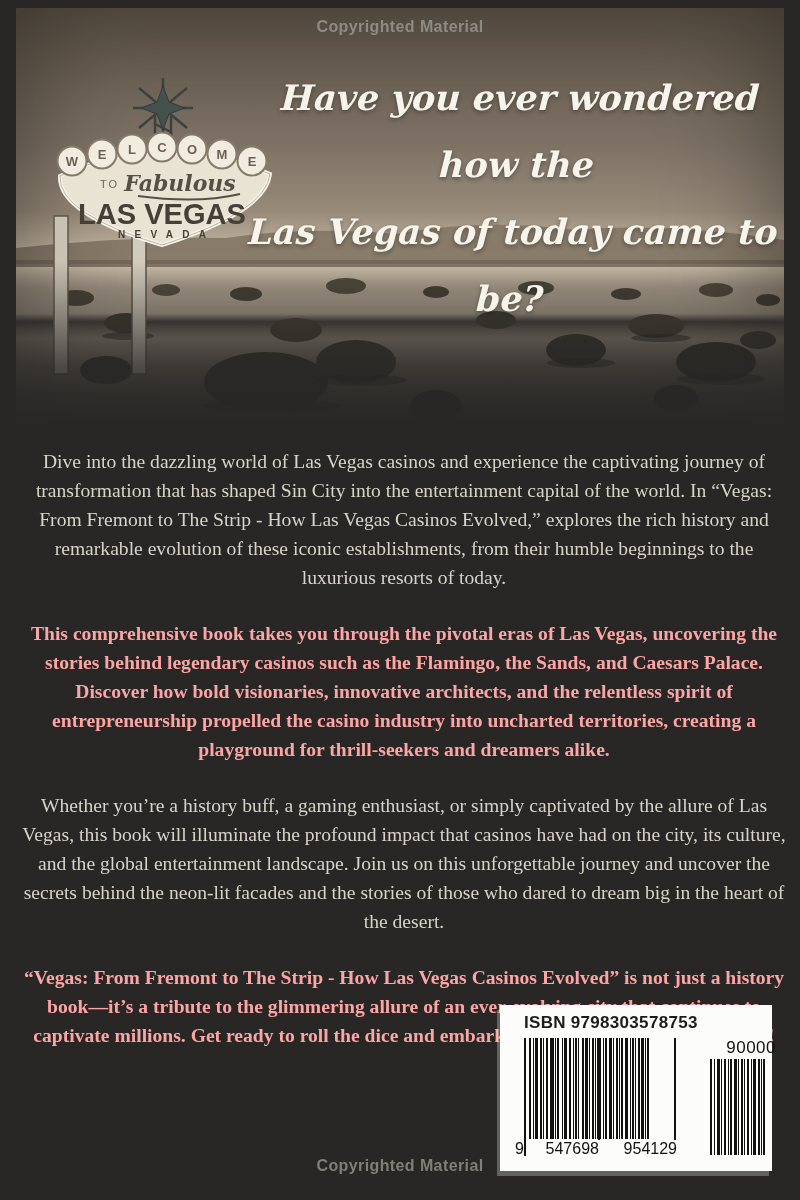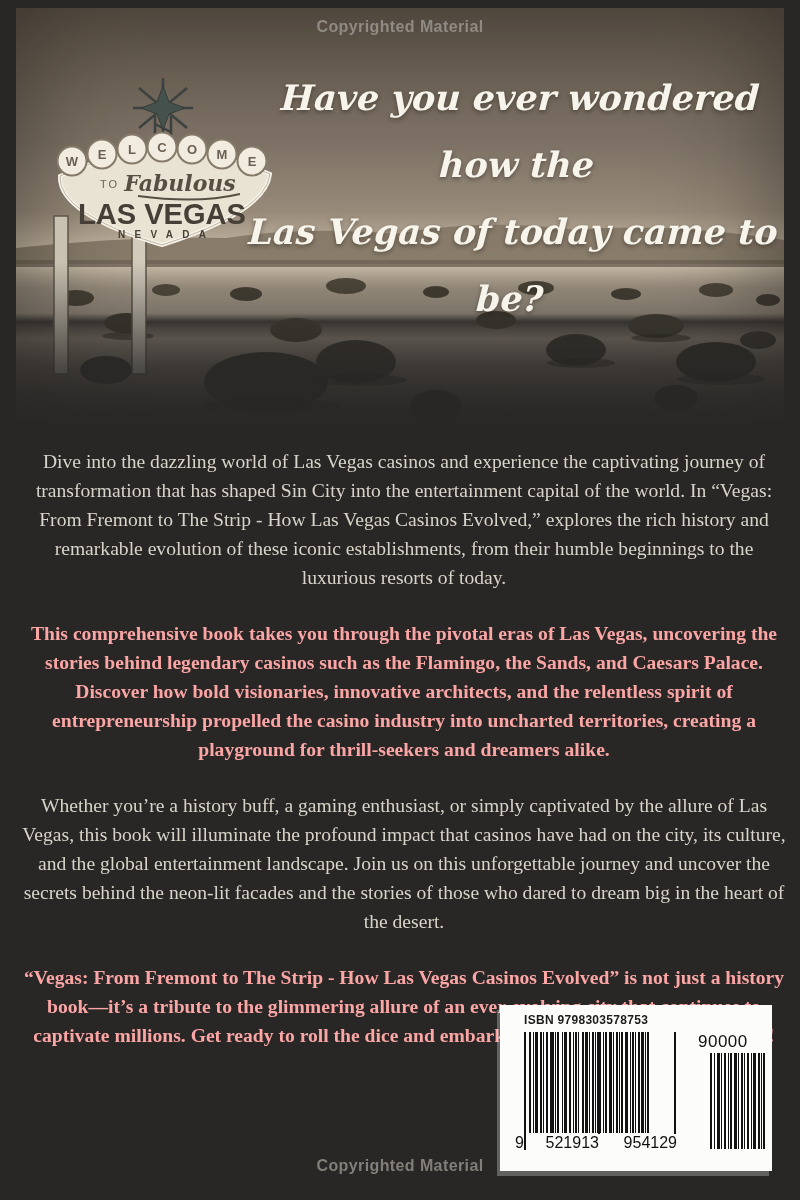--- a/index.html
+++ b/index.html
@@ -55,35 +55,35 @@
   .blurb p{margin:0 0 27px 8px;}
   .blurb p.emph{font-weight:bold;color:#fca5a5;}
   
   .barcode-box{
     position:absolute;left:500px;top:1005px;width:272px;height:166px;
     background:#fcfcfa;box-sizing:border-box;padding:8px 10px 6px 14px;
     box-shadow:-3px 5px 0 rgba(250,250,248,.28);z-index:9;
   }
   .isbn-label{
     font-family:"Liberation Sans", sans-serif;font-weight:bold;
-    font-size:12px;color:#1c1c1c;letter-spacing:.3px;margin:0 0 5px 10px;
+    font-size:17px;color:#1c1c1c;letter-spacing:.3px;margin:0 0 5px 10px;
   }
   .bars-row{display:flex;align-items:flex-start;}
   .main-barcode{position:relative;width:152px;height:120px;margin-left:10px;flex:none;}
   .bars{position:absolute;left:5px;right:5px;top:0;height:101px;display:flex;overflow:hidden;}
   .bars .bar{height:100%;background:#121212;flex:none;}
   .guard{position:absolute;top:0;width:2px;height:118px;background:#121212;}
   .g1{left:0;} .g2{left:74px;} .g3{right:0;}
   .main-digits{
     position:absolute;bottom:0;left:-9px;right:-4px;display:flex;
     justify-content:space-between;align-items:flex-end;
     font-family:"Liberation Sans", sans-serif;font-size:16px;color:#111;
   }
   .main-digits .grp{background:#fcfcfa;padding:0 3px;line-height:18px;}
-  .price-block{margin-left:22px;width:78px;text-align:left;flex:none;}
+  .price-block{margin-left:22px;width:78px;text-align:right;flex:none;}
   .price-num{
     font-family:"Liberation Sans", sans-serif;font-size:17px;color:#111;
     line-height:19px;margin-bottom:2px;letter-spacing:.5px;
   }
   .small-barcode{height:96px;display:flex;justify-content:center;overflow:hidden;}
   .small-barcode .bar{height:100%;background:#121212;flex:none;}
 </style>
 </head>
 <body>
 
@@ -234,21 +234,21 @@
           <div class="bar" style="width: 2px; margin-right: 1px;"></div>
           <div class="bar" style="width: 3px; margin-right: 1px;"></div>
           <div class="bar" style="width: 1px; margin-right: 1px;"></div>
           <div class="bar" style="width: 2px; margin-right: 0px;"></div>
         </div>
       <div class="guard g1"></div>
       <div class="guard g2"></div>
       <div class="guard g3"></div>
       <div class="main-digits">
         <span>9</span>
-        <span class="grp">521913</span>
+        <span class="grp">547698</span>
         <span class="grp">954129</span>
       </div>
     </div>
     <div class="price-block">
       <div class="price-num">90000</div>
       <div class="small-barcode" id="small-bars">
           <div class="bar" style="width: 2px; margin-right: 2px;"></div>
           <div class="bar" style="width: 1px; margin-right: 2px;"></div>
           <div class="bar" style="width: 3px; margin-right: 1px;"></div>
           <div class="bar" style="width: 1px; margin-right: 2px;"></div>

